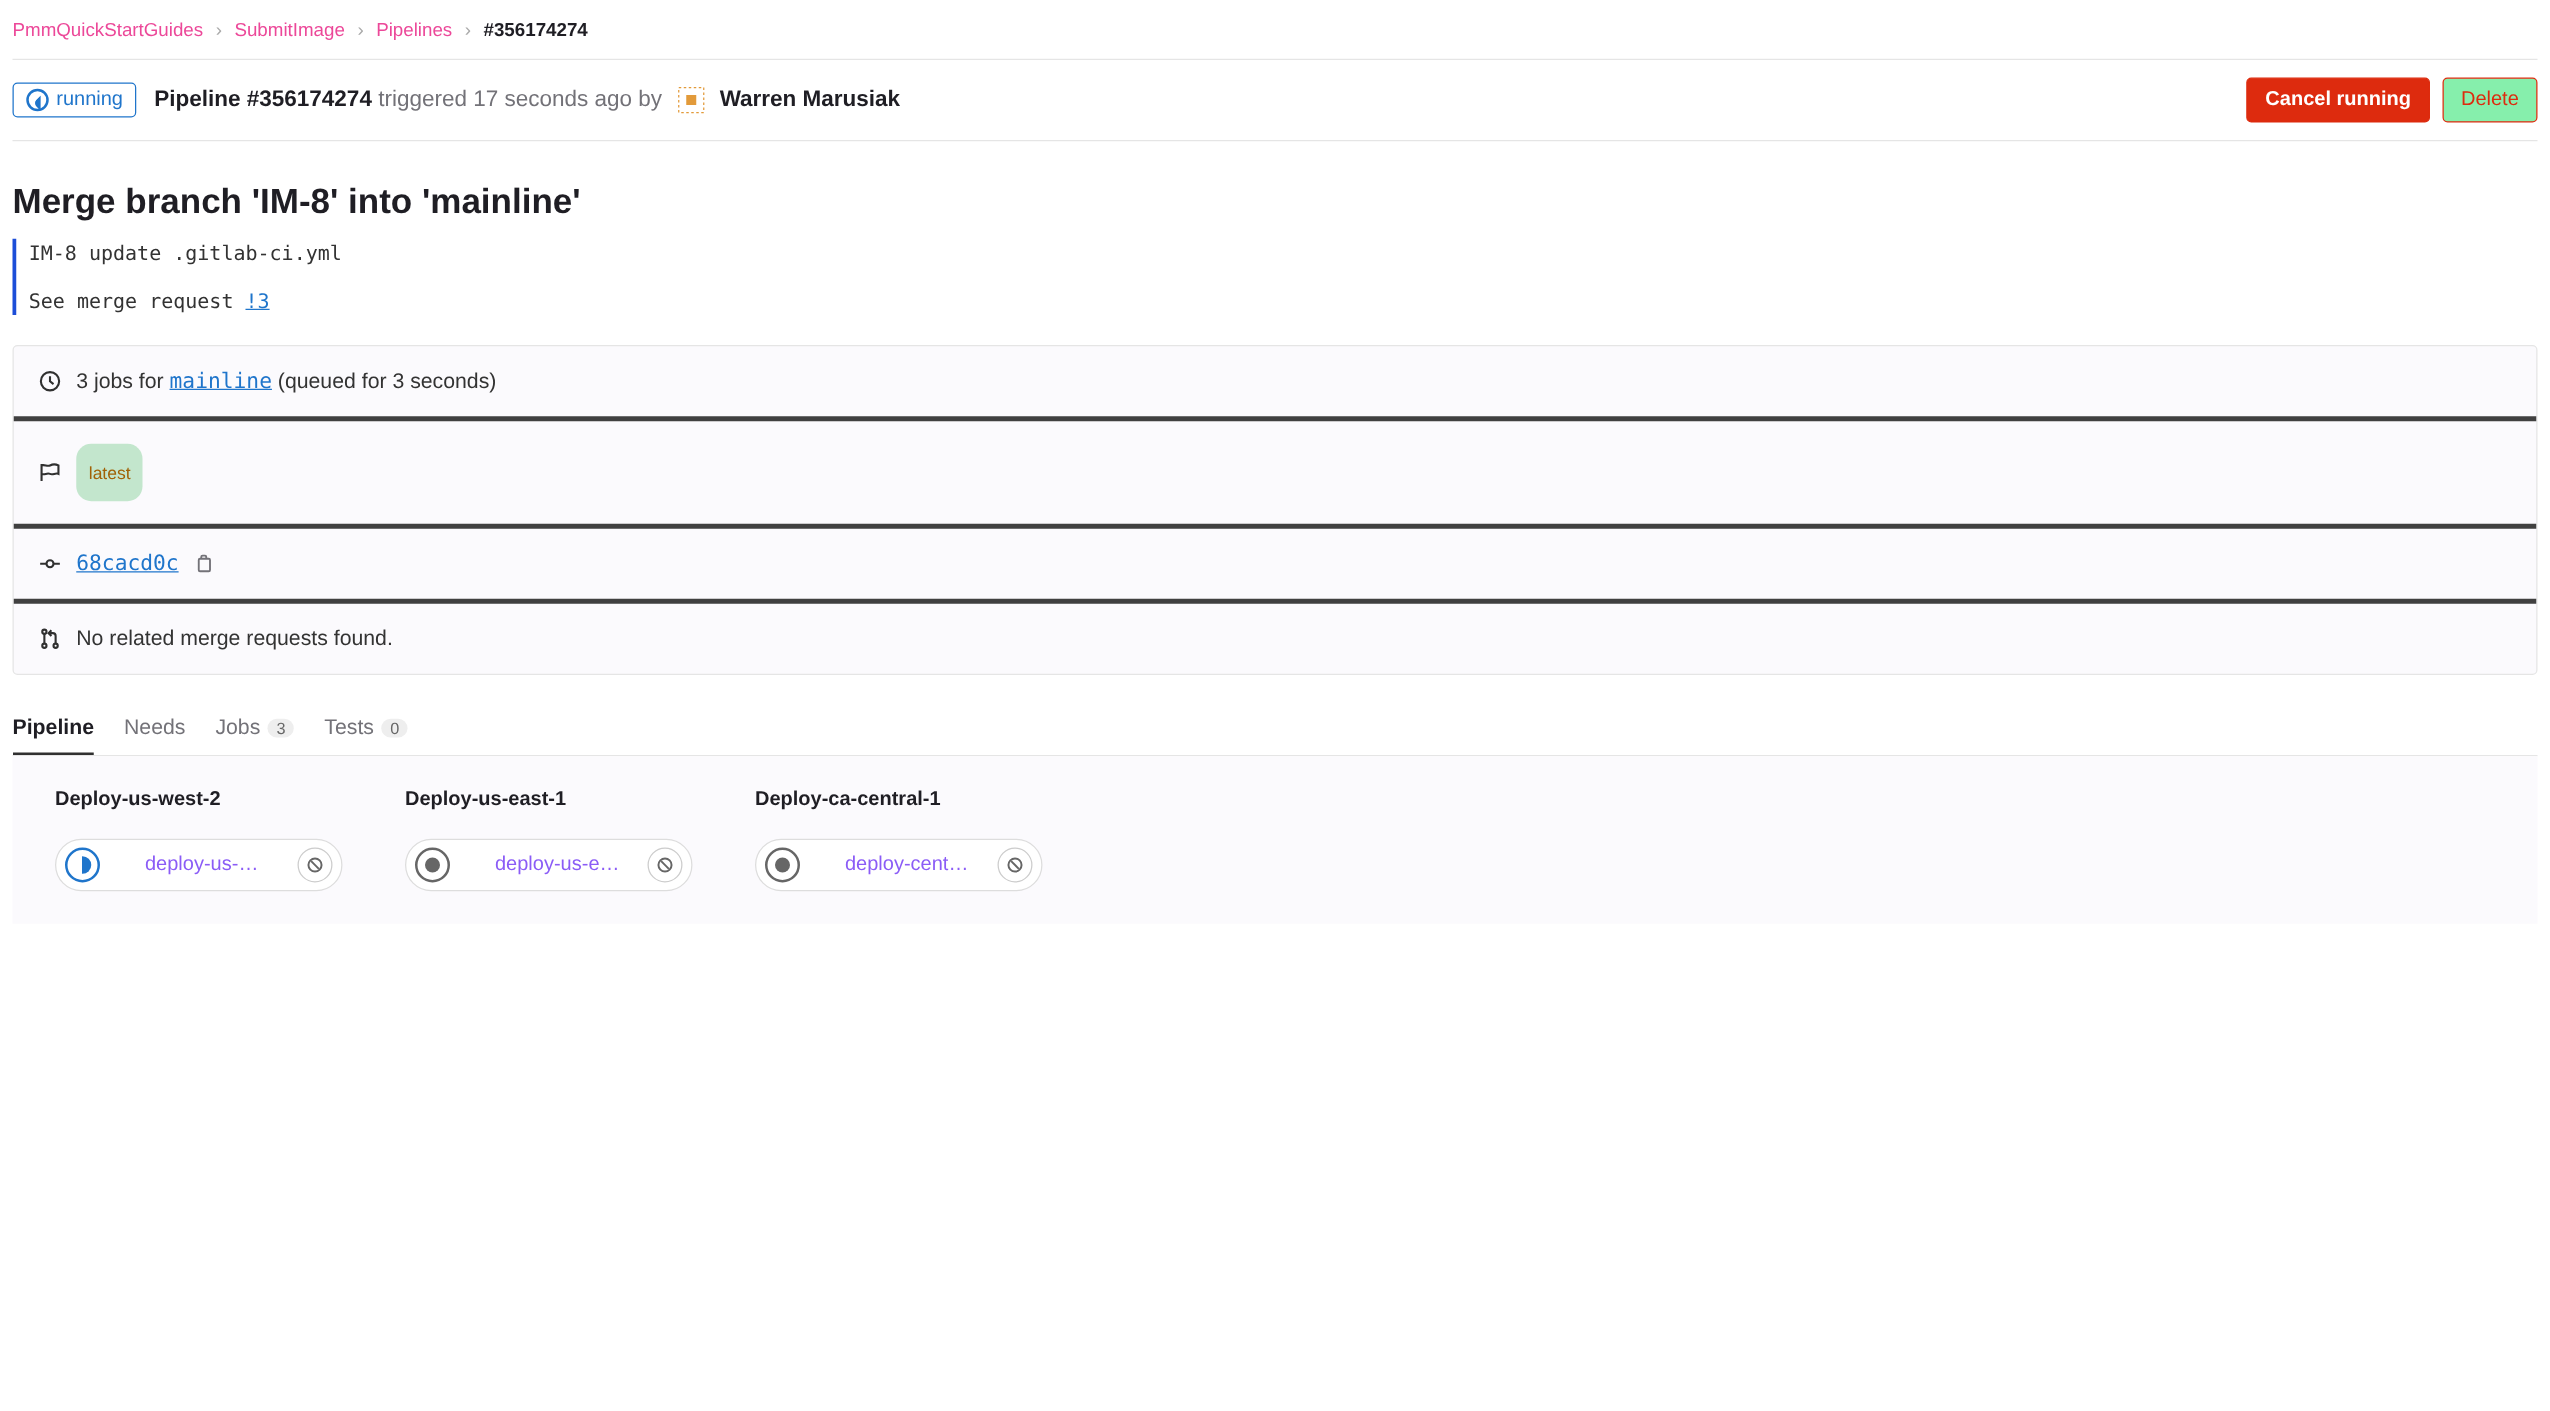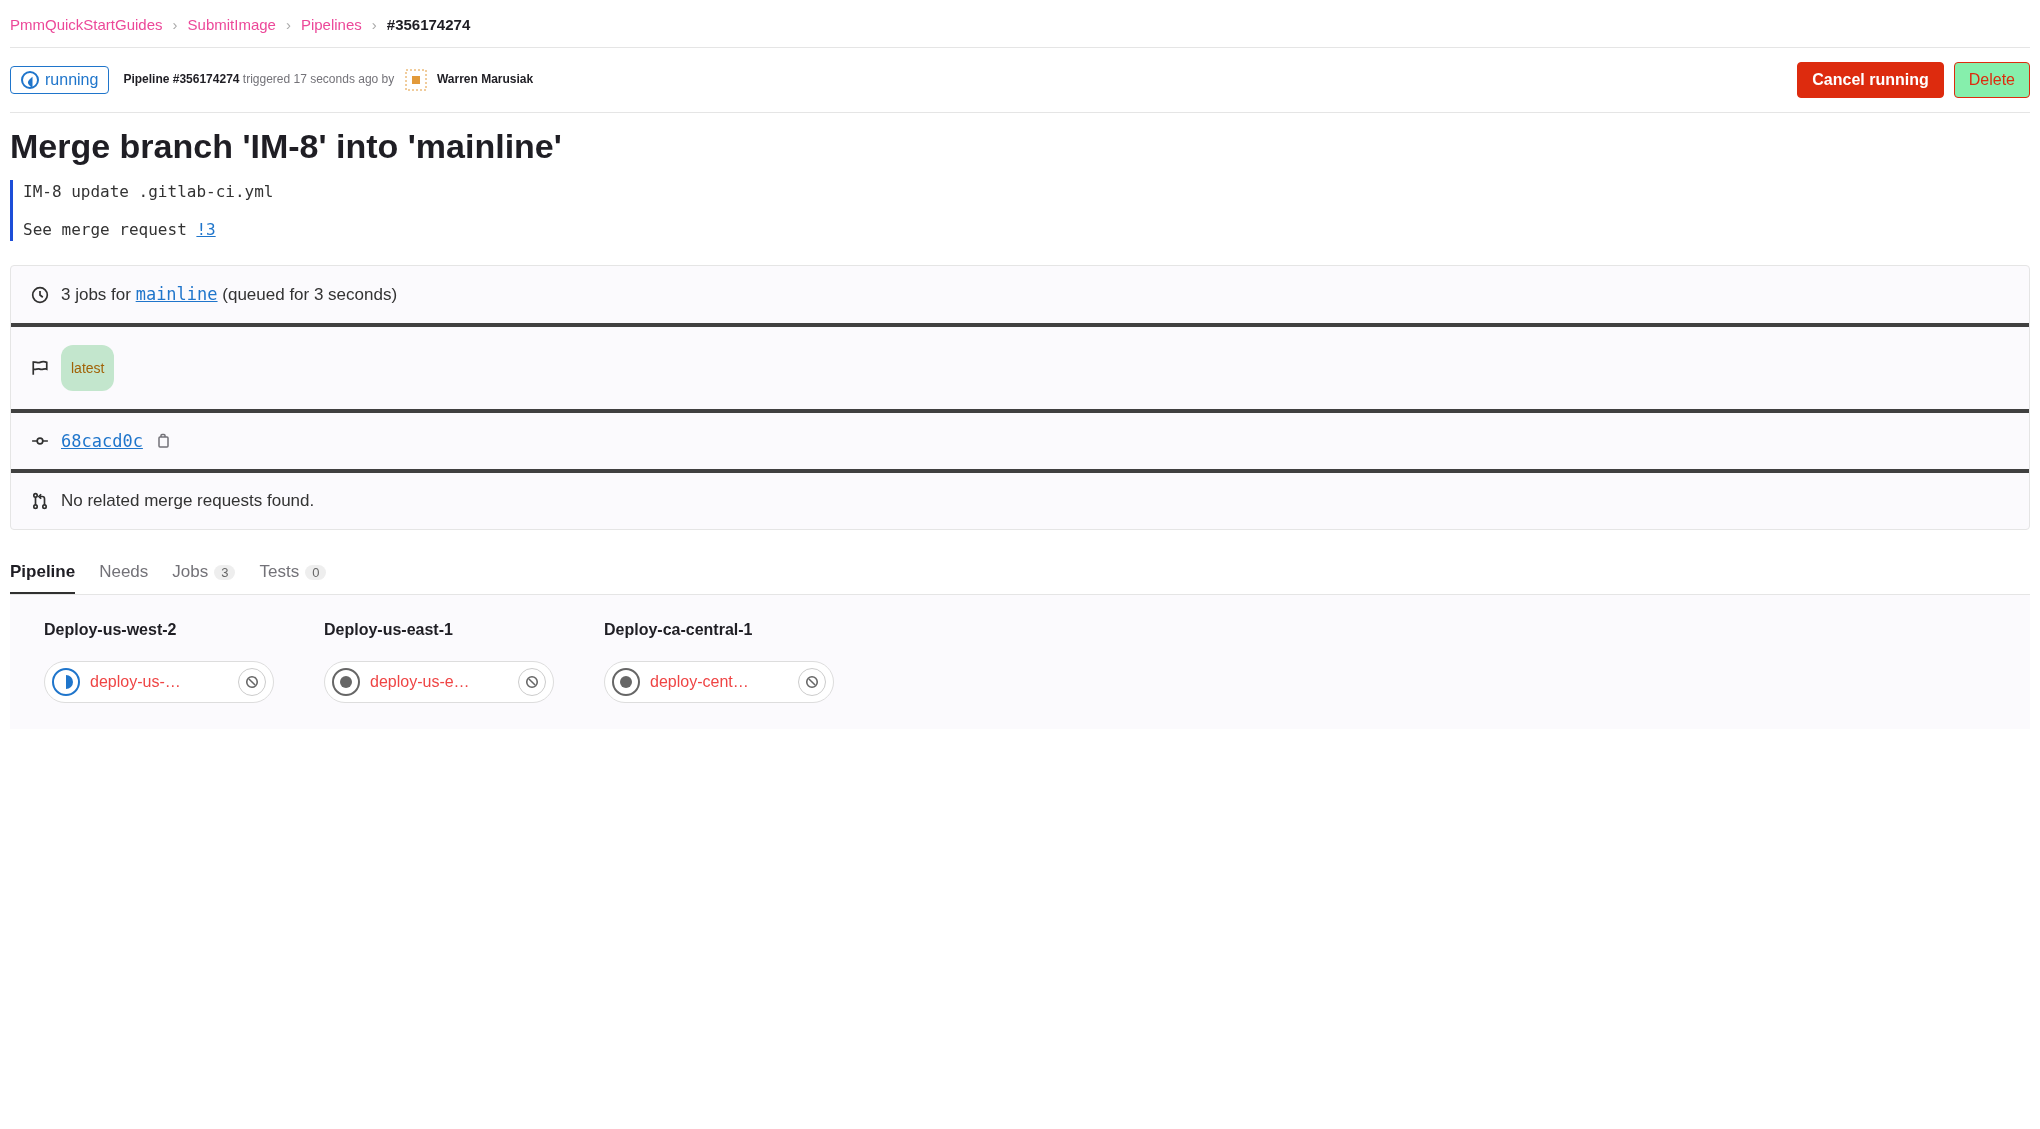--- a/index.html
+++ b/index.html
@@ -51,21 +51,21 @@
 .running-icon::after {
   content: "";
   position: absolute;
   width: 9px; height: 9px;
   background: #1f75cb;
   border-radius: 50% 0 0 0;
   top: 5px; left: 5px;
   transform: rotate(-45deg);
   clip-path: polygon(0 0, 100% 0, 0 100%);
 }
-.pipeline-title { font-size: 12px; color: #1f1e24; }
+.pipeline-title { font-size: 18px; color: #1f1e24; }
 .pipeline-title .bold { font-weight: 700; }
 .pipeline-title .muted { color: #737278; }
 .avatar {
   width: 24px; height: 24px;
   display: inline-block;
   vertical-align: middle;
   margin: 0 6px;
 }
 .author { font-weight: 700; color: #1f1e24; }
 
@@ -74,23 +74,23 @@
   padding: 8px 14px;
   border-radius: 4px;
   font-size: 16px;
   cursor: pointer;
   border: 1px solid transparent;
 }
 .btn-danger { background: #dd2b0e; color: #fff; border-color: #dd2b0e; font-weight: bold; }
 .btn-danger-outline { background: #86efac; color: #dd2b0e; border-color: #dd2b0e; }
 
 h1.commit-title {
-  font-size: 34px;
+  font-size: 28px;
   font-weight: 700;
-  margin: 14px 0 14px;
+  margin: 32px 0 14px;
   color: #1f1e24;
 }
 .commit-desc {
   border-left: 3px solid #1d4ed8;
   padding: 2px 0 2px 10px;
   font-family: ui-monospace, SFMono-Regular, Menlo, monospace;
   font-size: 16px;
   color: #333;
   margin-bottom: 24px;
 }
@@ -197,21 +197,22 @@
   content: "";
   width: 12px; height: 12px;
   border-radius: 50%;
   background: #666;
 }
 .job-name {
   flex: 1;
   white-space: nowrap;
   overflow: hidden;
   text-overflow: ellipsis;
-  color: #ef4444;
+  color: #8b5cf6;
+  margin-left: 26px;
 }
 .job-action {
   width: 28px; height: 28px;
   border: 1px solid #ccc;
   border-radius: 50%;
   display: inline-flex;
   align-items: center;
   justify-content: center;
   color: #666;
   flex-shrink: 0;

